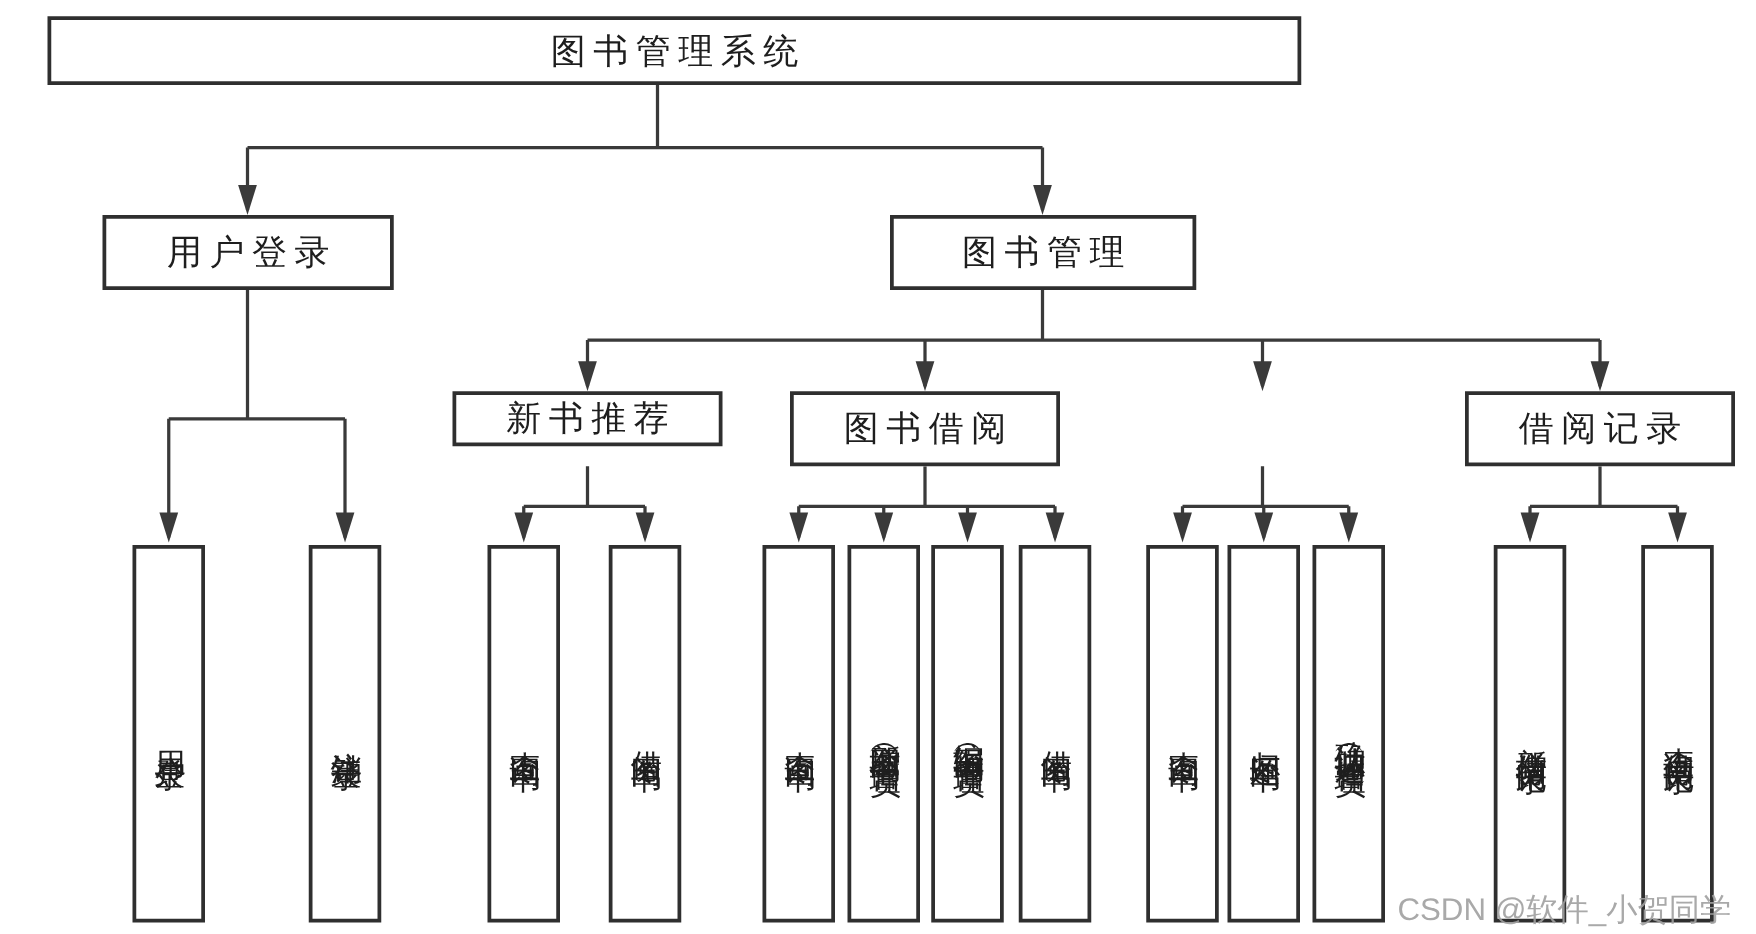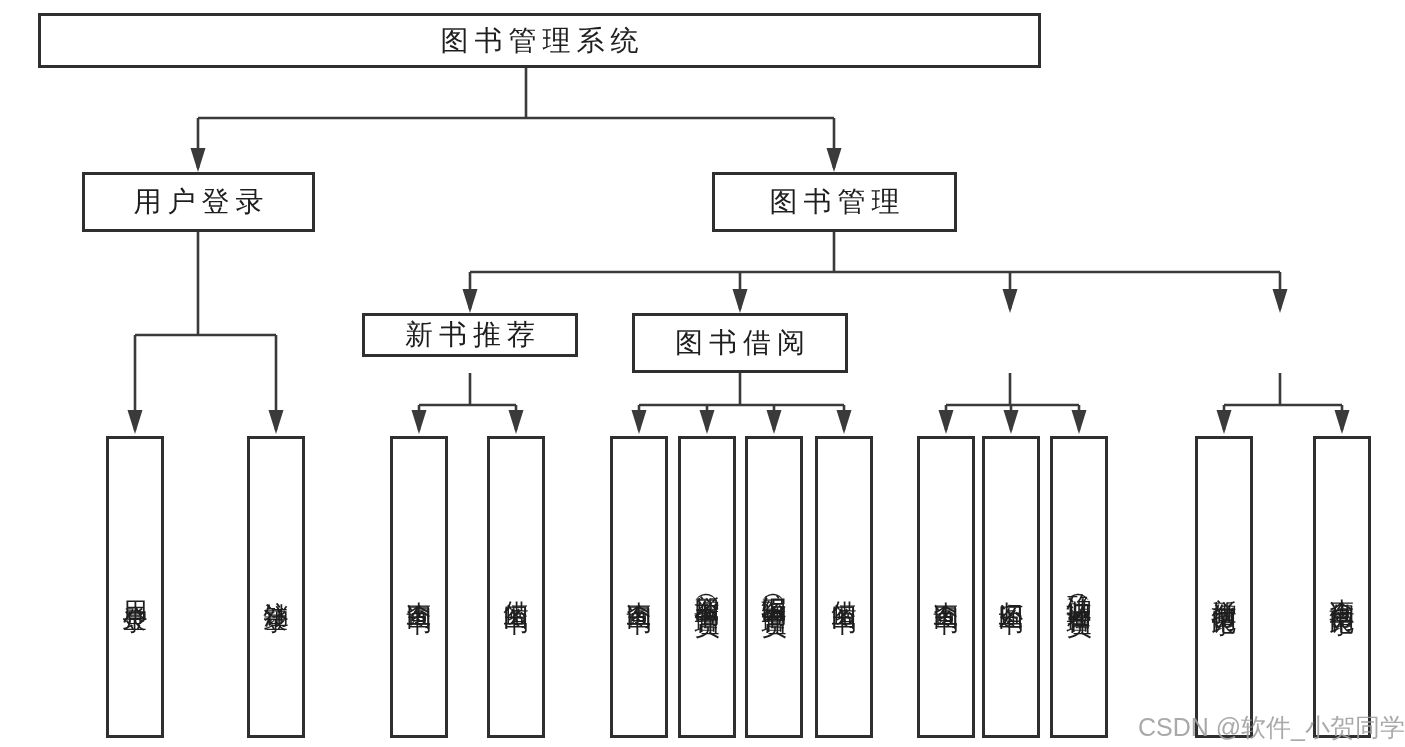--- a/index.html
+++ b/index.html
@@ -60,21 +60,21 @@
   .box.v span {
     writing-mode: vertical-rl;
     text-orientation: mixed;
     font-size: 25px;
     line-height: 1.0;
     letter-spacing: 3px;
   }
 
   .watermark {
     position: absolute;
-    right: 0;
+    right: 20px;
     bottom: 3px;
     font-size: 25px;
     color: var(--watermark);
     opacity: 0.9;
     z-index: 3;
     white-space: nowrap;
   }
 </style>
 </head>
 <body>
@@ -128,20 +128,23 @@
   <div class="box h" style="left:712px; top:172px; width:245px; height:60px;">
     <span>图书管理</span>
   </div>
 
   <div class="box h" style="left:362px; top:313px; width:216px; height:44px;">
     <span>新书推荐</span>
   </div>
   <div class="box h" style="left:632px; top:313px; width:216px; height:60px;text-align:right;">
     <span>图书借阅</span>
   </div>
+  <div class="box h" style="left:1172px; top:313px; width:216px; height:60px;">
+    <span>借阅记录</span>
+  </div>
 
   <div class="box v" style="left:106px;">
     <span>用户登录</span>
   </div>
   <div class="box v" style="left:247px;">
     <span>注销登录</span>
   </div>
 
   <div class="box v" style="left:390px;">
     <span>查询图书</span>

